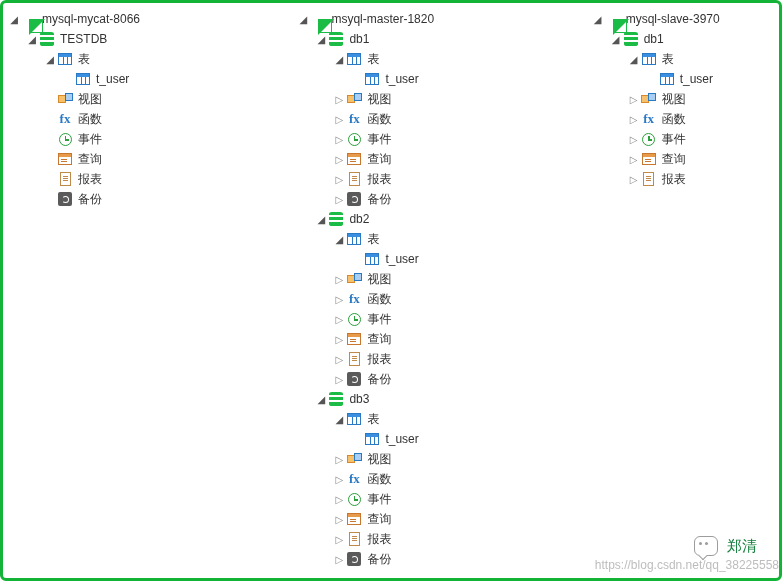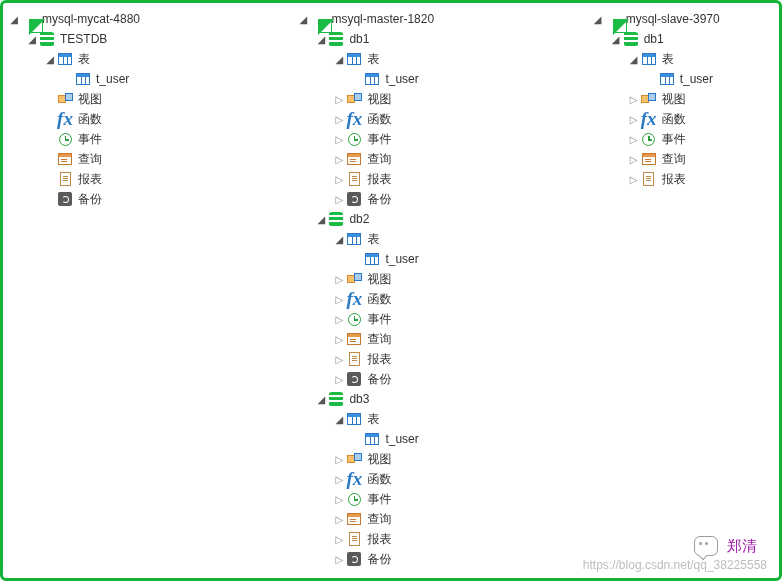--- a/index.html
+++ b/index.html
@@ -27,56 +27,56 @@
   .ic-db::after{content:"";position:absolute;left:0;right:0;top:8px;height:2px;background:#fff}
 
   .ic-tbl{width:14px;height:12px;border:1px solid #2a79c4;box-sizing:border-box;position:relative;background:#fff}
   .ic-tbl::before{content:"";position:absolute;left:0;right:0;top:0;height:3px;background:#3b8fe0}
   .ic-tbl::after{content:"";position:absolute;left:4px;top:3px;bottom:0;width:1px;background:#2a79c4;box-shadow:4px 0 #2a79c4}
 
   .ic-view{width:15px;height:12px;position:relative}
   .ic-view::before{content:"";position:absolute;left:0;top:2px;width:8px;height:8px;border:1px solid #d88a2a;background:#f7c06a;box-sizing:border-box}
   .ic-view::after{content:"";position:absolute;right:0;top:0;width:8px;height:8px;border:1px solid #2a79c4;background:#a9cef2;box-sizing:border-box}
 
-  .ic-fx{font-family:"Times New Roman",serif;font-style:italic;font-weight:bold;color:#2a79c4;font-size:19px}
+  .ic-fx{font-family:"Times New Roman",serif;font-weight:bold;color:#2a79c4;font-size:13px}
 
   .ic-evt{width:13px;height:13px;border:1.5px solid #2aa03a;border-radius:50%;box-sizing:border-box;position:relative}
   .ic-evt::before{content:"";position:absolute;left:5px;top:2px;width:1.5px;height:5px;background:#2aa03a}
   .ic-evt::after{content:"";position:absolute;left:5px;top:5.5px;width:4px;height:1.5px;background:#2aa03a}
 
   .ic-qry{width:14px;height:12px;border:1px solid #c8772e;box-sizing:border-box;position:relative;background:#fff}
   .ic-qry::before{content:"";position:absolute;left:0;right:0;top:0;height:3px;background:#e79b4a}
   .ic-qry::after{content:"";position:absolute;left:2px;top:5px;width:6px;height:1px;background:#c8772e;box-shadow:0 2px #c8772e}
 
   .ic-rpt{width:11px;height:14px;border:1px solid #c0894a;background:#fff;box-sizing:border-box;position:relative}
   .ic-rpt::before{content:"";position:absolute;left:2px;top:3px;width:5px;height:1px;background:#c0894a;box-shadow:0 2px #c0894a,0 4px #c0894a}
 
   .ic-bak{width:14px;height:14px;background:#5a5a5a;border-radius:2px;position:relative;color:#fff;display:flex;align-items:center;justify-content:center}
   .ic-bak::before{content:"";width:7px;height:7px;border:1.5px solid #fff;border-radius:50%;border-left-color:transparent;box-sizing:border-box}
 
-  .watermark{position:absolute;right:12px;bottom:6px;color:#bdbdbd;font-size:12px}
-  .author{position:absolute;right:22px;bottom:22px;display:flex;align-items:center;gap:9px;color:#a21caf;font-size:15px}
+  .watermark{position:absolute;right:0;bottom:6px;color:#bdbdbd;font-size:12px}
+  .author{position:absolute;right:22px;bottom:22px;display:flex;align-items:center;gap:9px;color:#15803d;font-size:15px}
   .wechat{width:22px;height:18px;border:1.5px solid #9c9c9c;border-radius:6px;position:relative}
   .wechat::before{content:"";position:absolute;left:4px;top:5px;width:3px;height:3px;background:#9c9c9c;border-radius:50%;box-shadow:6px 0 #9c9c9c}
   .wechat::after{content:"";position:absolute;left:5px;bottom:-4px;width:5px;height:5px;border-right:1.5px solid #9c9c9c;border-bottom:1.5px solid #9c9c9c;transform:rotate(45deg);background:#fff}
 </style>
 </head>
 <body>
 
 <div class="frame">
   <div class="panels">
       <div class="panel p1">
         <ul>
           <li>
             <div class="row">
     <span class="arrow" style="color:#555">◢</span>
               <span class="icon">
                 <span class="ic-conn"></span>
               </span>
-    <span class="label">mysql-mycat-4880</span>
+    <span class="label">mysql-mycat-8066</span>
             </div>
             <ul class="kids">
               <li>
                 <div class="row">
     <span class="arrow" style="color:#555">◢</span>
                   <span class="icon">
                     <span class="ic-db"></span>
                   </span>
     <span class="label">TESTDB</span>
                 </div>

